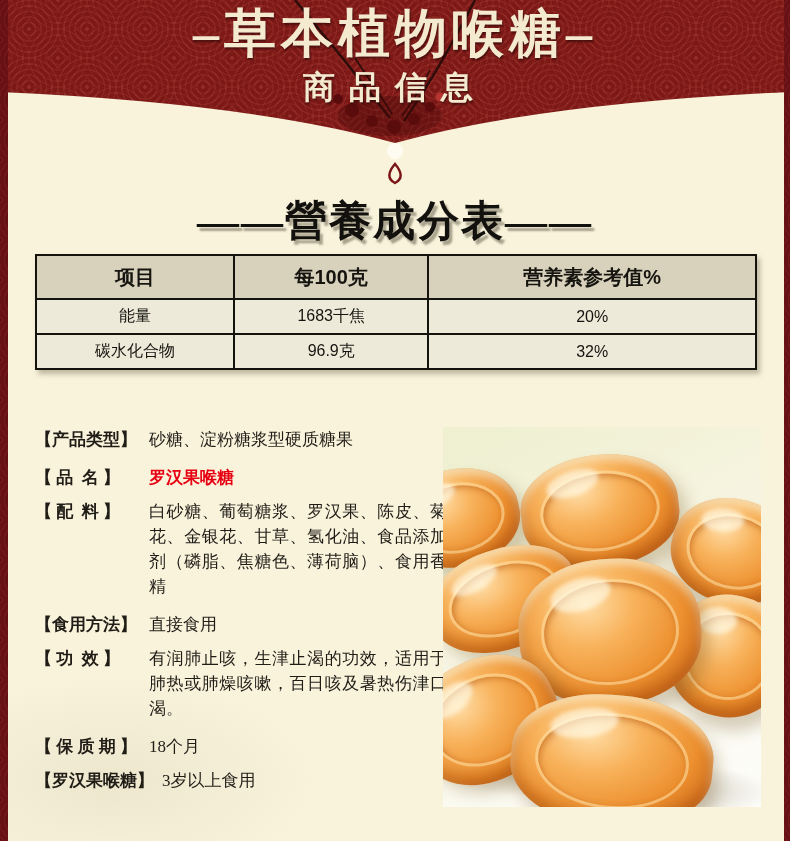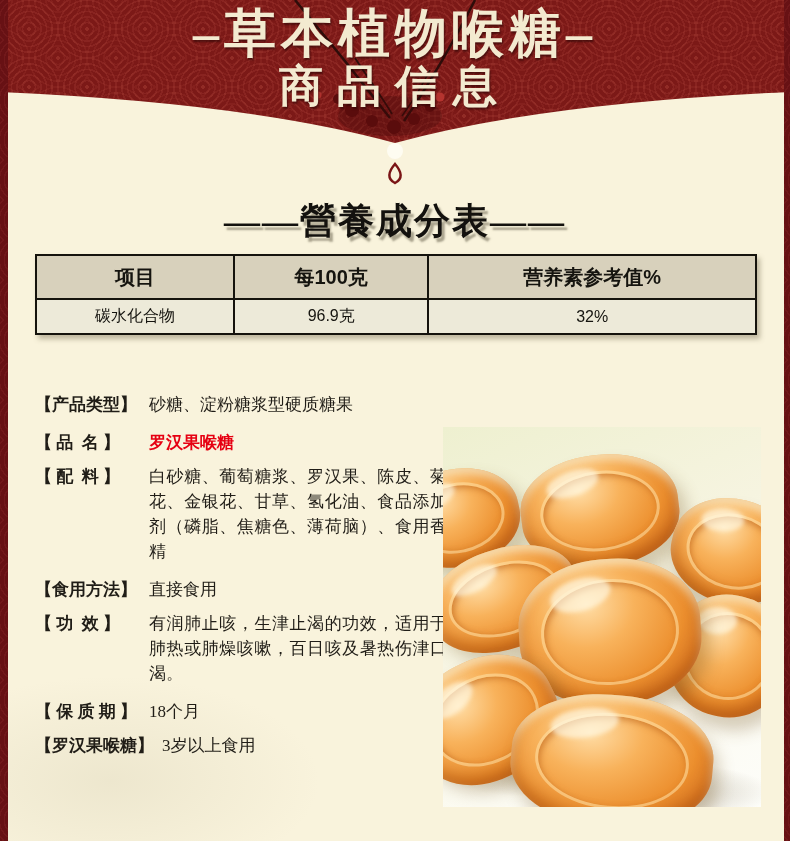--- a/index.html
+++ b/index.html
@@ -16,27 +16,27 @@
   .hero{position:relative;width:790px;height:190px;background:#7c1917;}
   .hero-pattern{position:absolute;inset:0;
     background-image:
       repeating-radial-gradient(circle at 50% 50%,rgba(255,135,115,0.10) 0 1.6px,rgba(0,0,0,0) 1.6px 5.6px),
       repeating-radial-gradient(circle at 50% 50%,rgba(255,135,115,0.07) 0 1.6px,rgba(0,0,0,0) 1.6px 5.6px);
     background-size:58px 58px,58px 58px;background-position:0 0,29px 29px;}
   .hero-decor{position:absolute;inset:0;width:790px;height:190px;}
   .hero-titles{position:absolute;top:0;left:0;right:0;text-align:center;z-index:3;}
   .hero-title{margin:8px 0 0;font-size:52px;line-height:52px;font-weight:bold;
     color:#f3ead0;letter-spacing:5px;text-shadow:1px 2px 2px rgba(40,5,5,0.6);}
-  .hero-subtitle{margin:2px 0 0;font-size:44px;line-height:50px;font-weight:bold;
+  .hero-subtitle{margin:2px 0 0;font-size:32px;line-height:50px;font-weight:bold;
     color:#f3ead0;letter-spacing:14px;text-shadow:1px 2px 2px rgba(40,5,5,0.6);}
 
   
   .nutrition{position:relative;z-index:2;}
   .nutrition-title{margin:2px 0 0;height:58px;line-height:58px;text-align:center;
-    font-size:36px;font-weight:bold;color:#13110e;letter-spacing:2px;
+    font-size:42px;font-weight:bold;color:#13110e;letter-spacing:2px;
     text-shadow:3px 4px 2px rgba(140,133,112,0.75);}
   table.nutrition-table{width:722px;margin:4px 0 0 35px;border-collapse:collapse;
     font-family:"Liberation Sans","DejaVu Sans",sans-serif;color:#15140f;
     box-shadow:3px 4px 5px rgba(120,110,85,0.45);}
   table.nutrition-table th,table.nutrition-table td{border:2px solid #15130d;text-align:center;}
   table.nutrition-table th{height:40px;background:#d8d1bc;font-size:20px;font-weight:bold;}
   table.nutrition-table td{height:31px;background:#edead9;font-size:16px;}
   .col-item{width:27.5%;} .col-per{width:27%;} .col-nrv{width:45.5%;}
 
   
@@ -115,20 +115,25 @@
     <table class="nutrition-table">
       <thead>
         <tr>
           <th class="col-item">项目</th>
           <th class="col-per">每100克</th>
           <th class="col-nrv">营养素参考值%</th>
         </tr>
       </thead>
       <tbody>
         <tr>
+          <td>能量</td>
+          <td>1683千焦</td>
+          <td>20%</td>
+        </tr>
+        <tr>
           <td>碳水化合物</td>
           <td>96.9克</td>
           <td>32%</td>
         </tr>
       </tbody>
     </table>
   </section>
 
   <section class="details">
     <div class="detail-row gap-md">

